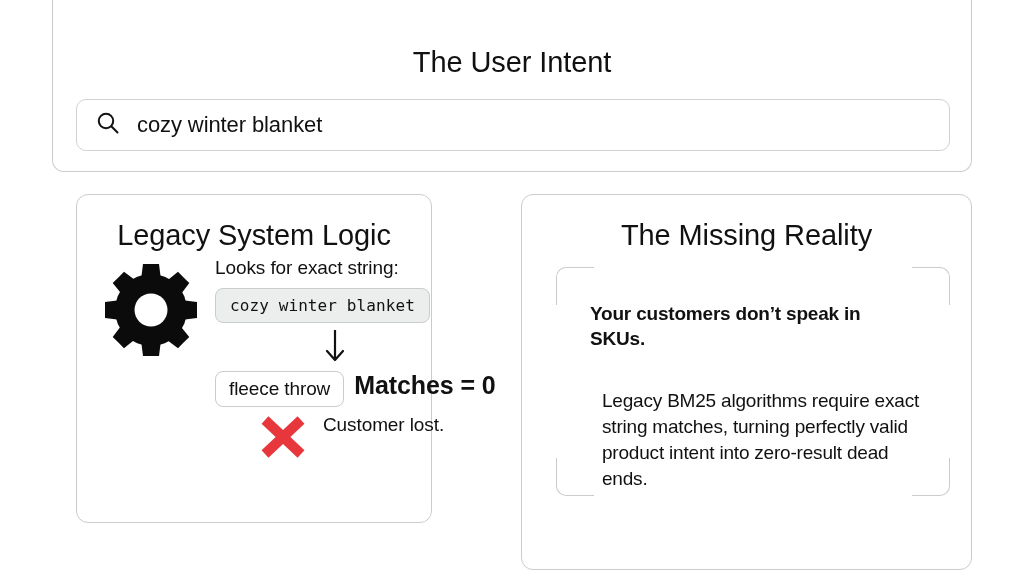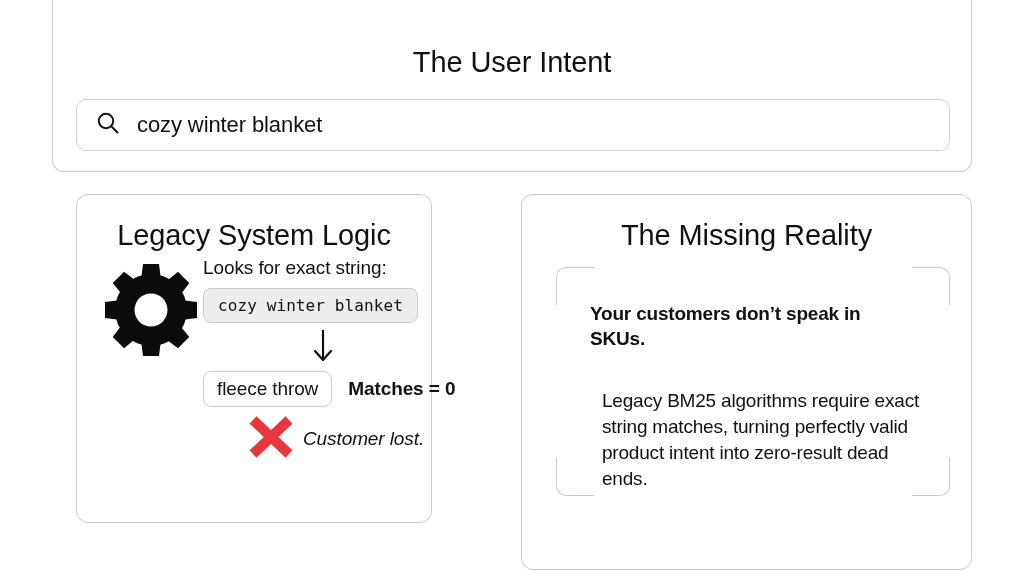--- a/index.html
+++ b/index.html
@@ -103,21 +103,21 @@
   }
 
   .gear-icon {
     position: absolute;
     left: 24px;
     top: 3px;
   }
 
   .legacy-flow {
     position: absolute;
-    left: 126px;
+    left: 138px;
     top: 0;
     width: 300px;
   }
 
   .legacy-label {
     font-size: 19px;
     font-weight: 400;
     color: #111111;
     margin-bottom: 9px;
     letter-spacing: -0.1px;
@@ -137,50 +137,47 @@
 
   .arrow-row {
     width: 240px;
     display: flex;
     justify-content: center;
     margin: 5px 0 3px 0;
   }
 
   .match-row {
     display: flex;
-    align-items: center;
-    gap: 16px;
+    gap: 10px;
   }
 
   .plain-chip {
     display: inline-block;
     background: #ffffff;
     border: 1.5px solid #c9ccce;
     border-radius: 8px;
     padding: 6px 13px;
     font-size: 19px;
     color: #111111;
     letter-spacing: -0.1px;
   }
 
   .match-count {
-    font-size: 19px;
+    font-size: 25px;
     font-weight: 700;
     color: #111111;
     letter-spacing: -0.1px;
     white-space: nowrap;
   }
 
   .lost-row {
     display: flex;
-    align-items: center;
-    gap: 6px;
+    gap: 14px;
     margin-top: 7px;
     padding-left: 42px;
-    font-style: italic;
   }
 
   .lost-text {
     font-size: 19px;
     font-weight: 400;
     color: #111111;
     letter-spacing: -0.1px;
   }
 
   

